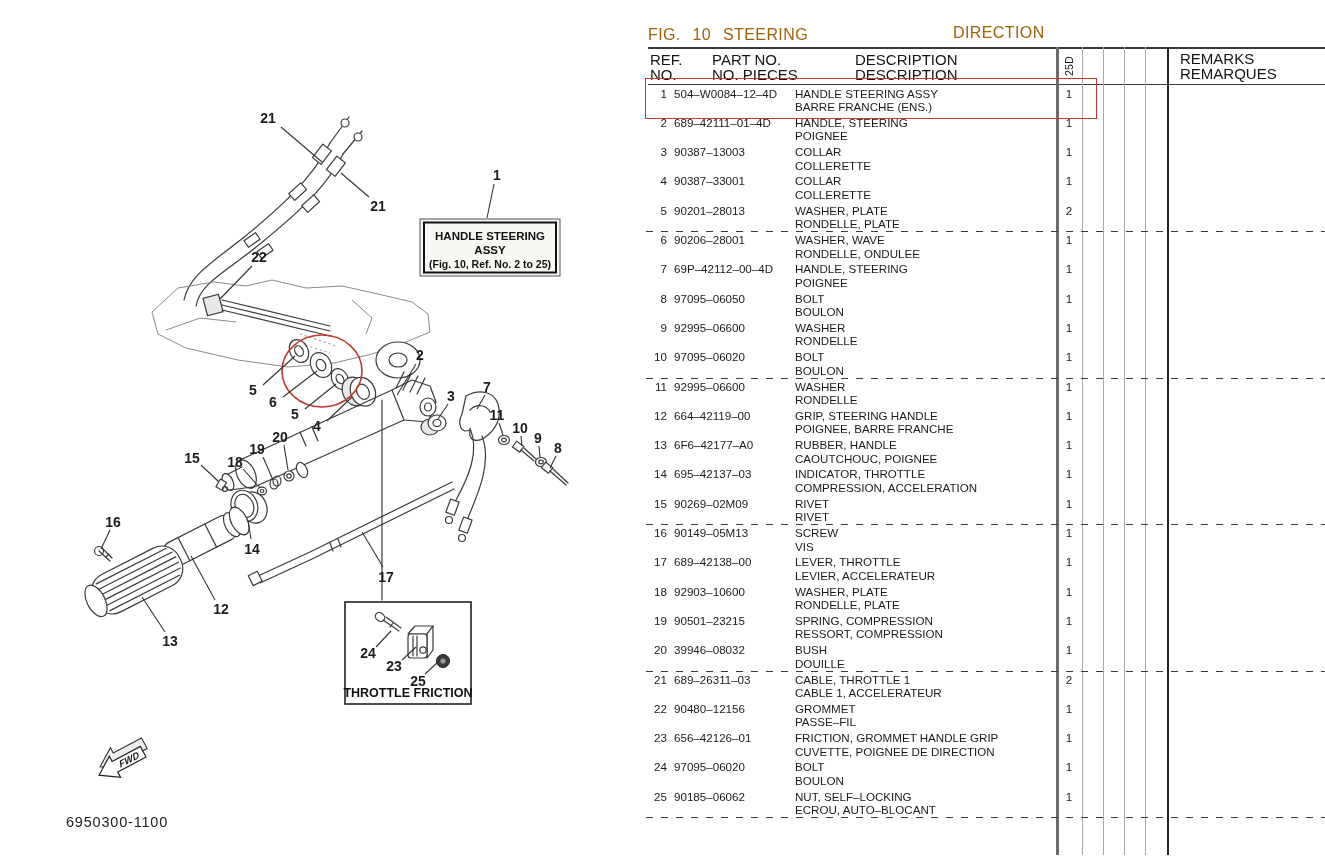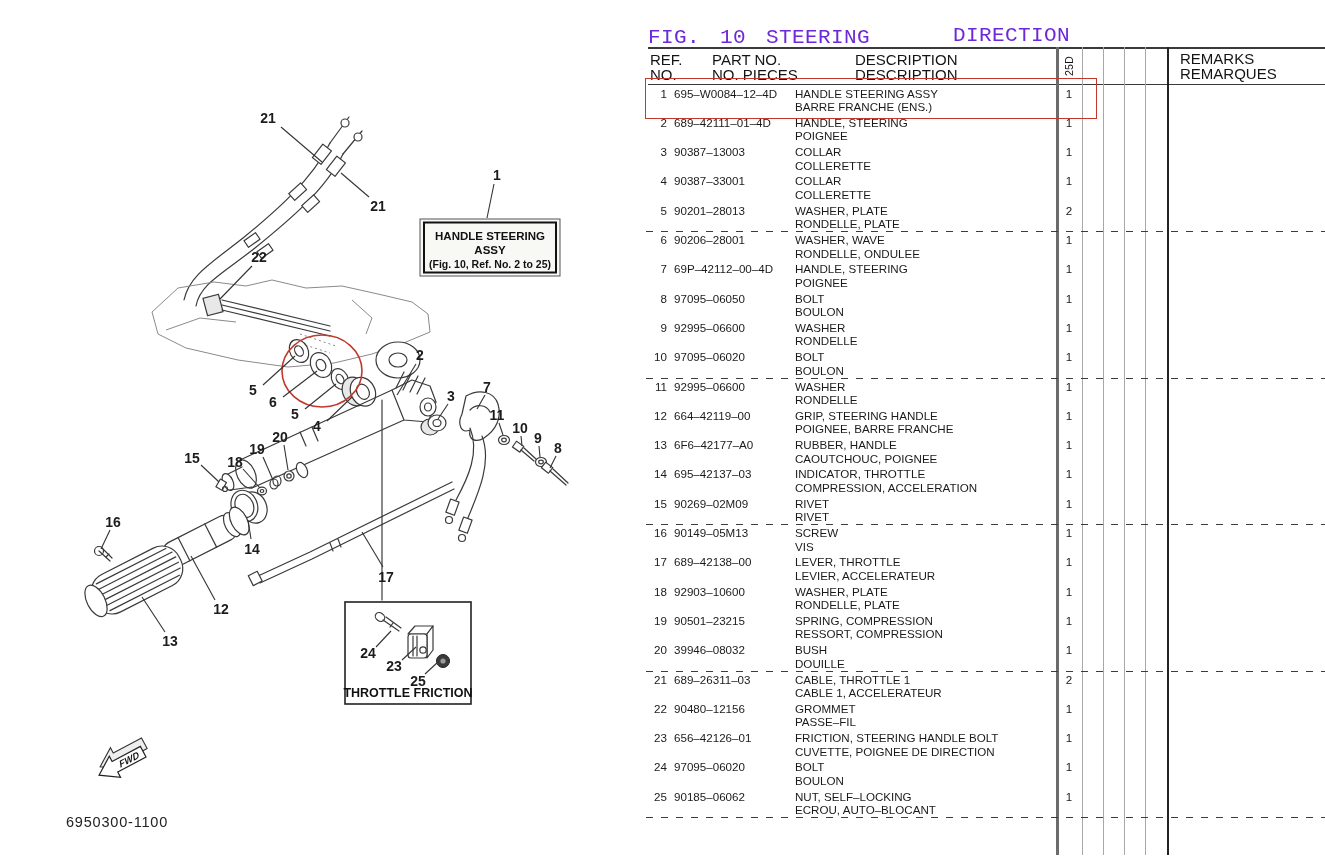--- a/index.html
+++ b/index.html
@@ -1,21 +1,21 @@
 <!DOCTYPE html>
 <html><head>
 <meta charset="utf-8">
 <style>
   html,body { margin:0; padding:0; }
   body {
     width:1325px; height:861px; position:relative; background:#ffffff;
     font-family:"Liberation Sans", sans-serif; color:#1a1a1a; overflow:hidden;
   }
   .abs { position:absolute; }
-  .title { position:absolute; font-size:21px; letter-spacing:.4px; word-spacing:7px; white-space:nowrap; color:#6d28d9;font-family:Liberation Mono, monospace; }
+  .title { position:absolute; font-size:16px; letter-spacing:.4px; word-spacing:7px; white-space:nowrap; color:#a16207; }
   .hdr { position:absolute; font-size:15px; white-space:nowrap; color:#141414; }
   .vline { position:absolute; background:#a8a8a8; width:1px; }
   .hline { position:absolute; background:#3a3a3a; height:1px; }
   .dash  { position:absolute; height:1px;
            background:repeating-linear-gradient(to right,#3c3c3c 0 7px,transparent 7px 15px); }
   .rot   { position:absolute; display:flex; align-items:center; justify-content:center;
            transform:rotate(-90deg); font-size:10.8px; color:#141414; }
   .prow  { position:absolute; left:0; width:1325px; height:29px; font-size:11.6px; line-height:13.5px; }
   .prow span { position:absolute; top:1px; white-space:nowrap; }
   .c-ref  { left:645px; width:22px; text-align:right; }
@@ -321,21 +321,21 @@
 <div class="hdr" style="left:855px;top:66px">DESCRIPTION</div>
 <div class="rot" style="left:1056px;top:51px;width:26px;height:30px">25D</div>
 <div class="hdr" style="left:1180px;top:50px">REMARKS</div>
 <div class="hdr" style="left:1180px;top:65px">REMARQUES</div>
 
 <div class="redbox" id="row-highlight" style="left: 645px; top: 77.5px; width: 450px; height: 39.5px; border-color: rgb(192, 57, 43);"></div>
 
 <div id="rows-layer">
     <div class="prow" style="top: 85.5px;">
       <span class="c-ref">1</span>
-      <span class="c-part">695–W0084–12–4D</span>
+      <span class="c-part">504–W0084–12–4D</span>
       <span class="c-d1">HANDLE STEERING ASSY</span>
       <span class="c-d2">BARRE FRANCHE (ENS.)</span>
       <span class="c-qty">1</span>
     </div>
     <div class="prow" style="top: 114.8px;">
       <span class="c-ref">2</span>
       <span class="c-part">689–42111–01–4D</span>
       <span class="c-d1">HANDLE, STEERING</span>
       <span class="c-d2">POIGNEE</span>
       <span class="c-qty">1</span>
@@ -476,21 +476,21 @@
     <div class="prow" style="top: 700.8px;">
       <span class="c-ref">22</span>
       <span class="c-part">90480–12156</span>
       <span class="c-d1">GROMMET</span>
       <span class="c-d2">PASSE–FIL</span>
       <span class="c-qty">1</span>
     </div>
     <div class="prow" style="top: 730.1px;">
       <span class="c-ref">23</span>
       <span class="c-part">656–42126–01</span>
-      <span class="c-d1">FRICTION, STEERING HANDLE BOLT</span>
+      <span class="c-d1">FRICTION, GROMMET HANDLE GRIP</span>
       <span class="c-d2">CUVETTE, POIGNEE DE DIRECTION</span>
       <span class="c-qty">1</span>
     </div>
     <div class="prow" style="top: 759.4px;">
       <span class="c-ref">24</span>
       <span class="c-part">97095–06020</span>
       <span class="c-d1">BOLT</span>
       <span class="c-d2">BOULON</span>
       <span class="c-qty">1</span>
     </div>

